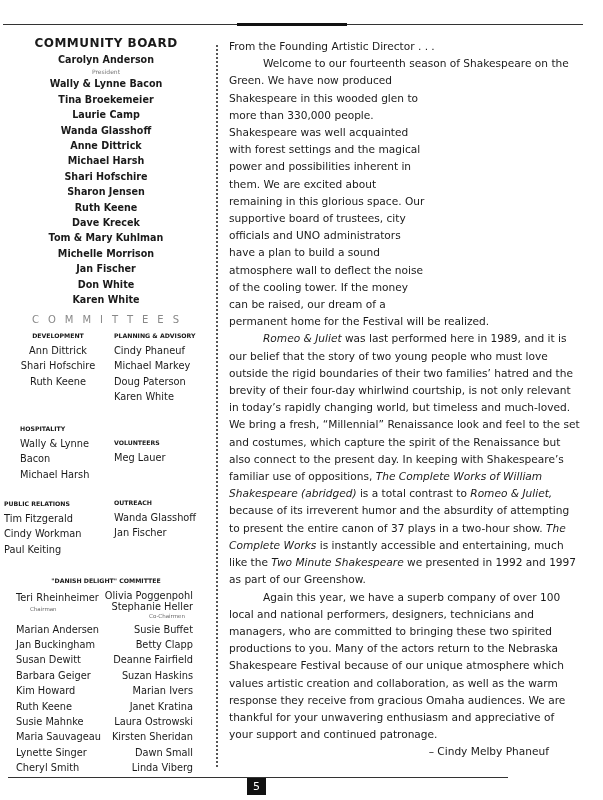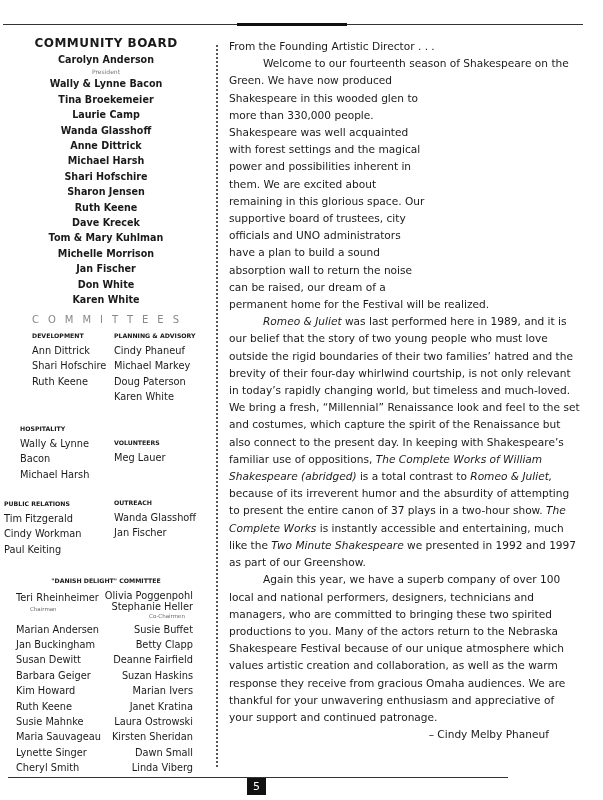--- a/index.html
+++ b/index.html
@@ -62,21 +62,21 @@
     <li>Dave Krecek</li>
     <li>Tom &amp; Mary Kuhlman</li>
     <li>Michelle Morrison</li>
     <li>Jan Fischer</li>
     <li>Don White</li>
     <li>Karen White</li>
   </ul>
   <div class="committees-head">COMMITTEES</div>
 
   <div class="cgrid" style="height:400px;">
-    <div class="cgroup" style="left:32px; top:0;">
+    <div class="cgroup" style="left:8px; top:0;text-align:center;">
       <h4>DEVELOPMENT</h4>
       <div class="nm">Ann Dittrick</div>
       <div class="nm">Shari Hofschire</div>
       <div class="nm">Ruth Keene</div>
     </div>
     <div class="cgroup" style="left:114px; top:0;">
       <h4>PLANNING &amp; ADVISORY</h4>
       <div class="nm">Cindy Phaneuf</div>
       <div class="nm">Michael Markey</div>
       <div class="nm">Doug Paterson</div>
@@ -148,21 +148,22 @@
     <p>Shakespeare in this wooded glen to</p>
     <p>more than 330,000 people.</p>
     <p>Shakespeare was well acquainted</p>
     <p>with forest settings and the magical</p>
     <p>power and possibilities inherent in</p>
     <p>them. We are excited about</p>
     <p>remaining in this glorious space. Our</p>
     <p>supportive board of trustees, city</p>
     <p>officials and UNO administrators</p>
     <p>have a plan to build a sound</p>
-    <p>absorption wall to return the noise</p>
+    <p>atmosphere wall to deflect the noise</p>
+    <p>of the cooling tower. If the money</p>
     <p>can be raised, our dream of a</p>
     <p>permanent home for the Festival will be realized.</p>
   </div>
   <p class="indent"><i>Romeo &amp; Juliet</i><span> was last performed here in 1989, and it is our belief that the story of two young people who must love outside the rigid boundaries of their two families’ hatred and the brevity of their four-day whirlwind courtship, is not only relevant in today’s rapidly changing world, but timeless and much-loved. We bring a fresh, “Millennial” Renaissance look and feel to the set and costumes, which capture the spirit of the Renaissance but also connect to the present day. In keeping with Shakespeare’s familiar use of oppositions, </span><i>The Complete Works of William Shakespeare (abridged)</i><span> is a total contrast to </span><i>Romeo &amp; Juliet,</i><span> because of its irreverent humor and the absurdity of attempting to present the entire canon of 37 plays in a two-hour show. </span><i>The Complete Works</i><span> is instantly accessible and entertaining, much like the </span><i>Two Minute Shakespeare</i><span> we presented in 1992 and 1997 as part of our Greenshow.</span></p>
   <p class="indent">Again this year, we have a superb company of over 100 local and national performers, designers, technicians and managers, who are committed to bringing these two spirited productions to you. Many of the actors return to the Nebraska Shakespeare Festival because of our unique atmosphere which values artistic creation and collaboration, as well as the warm response they receive from gracious Omaha audiences. We are thankful for your unwavering enthusiasm and appreciative of your support and continued patronage.</p>
   <p class="sig">– Cindy Melby Phaneuf</p>
 </div>
 
 <div class="bottom-rule"></div>
 <div class="page-num">5</div>

